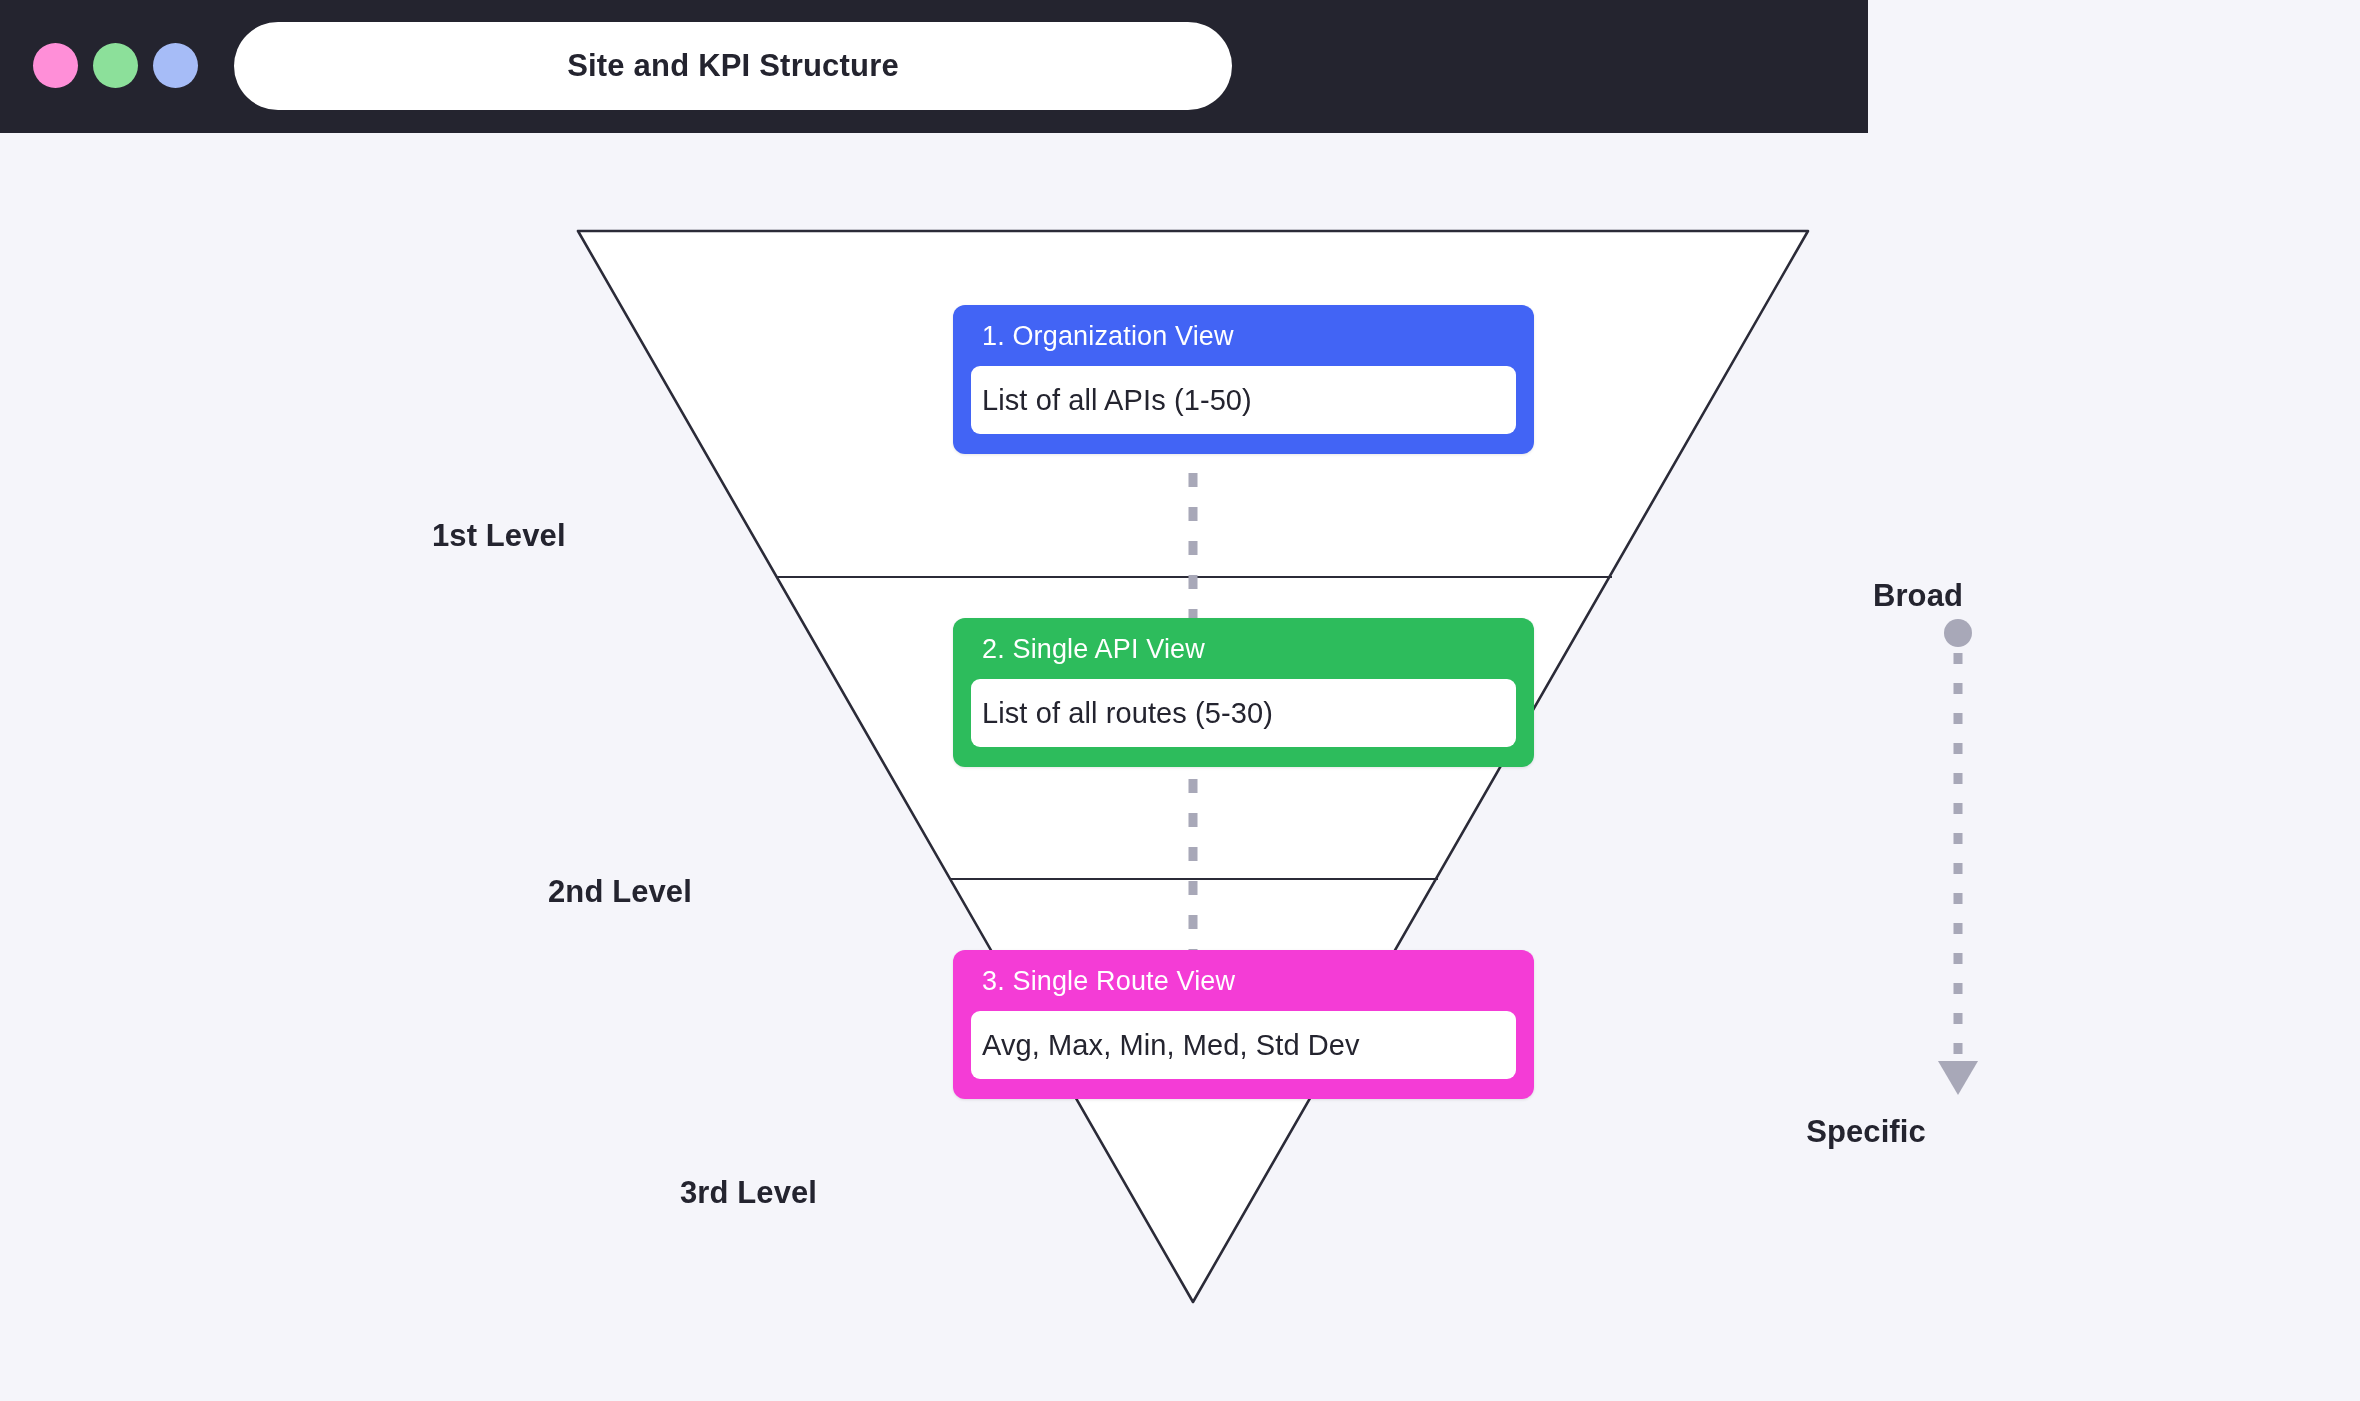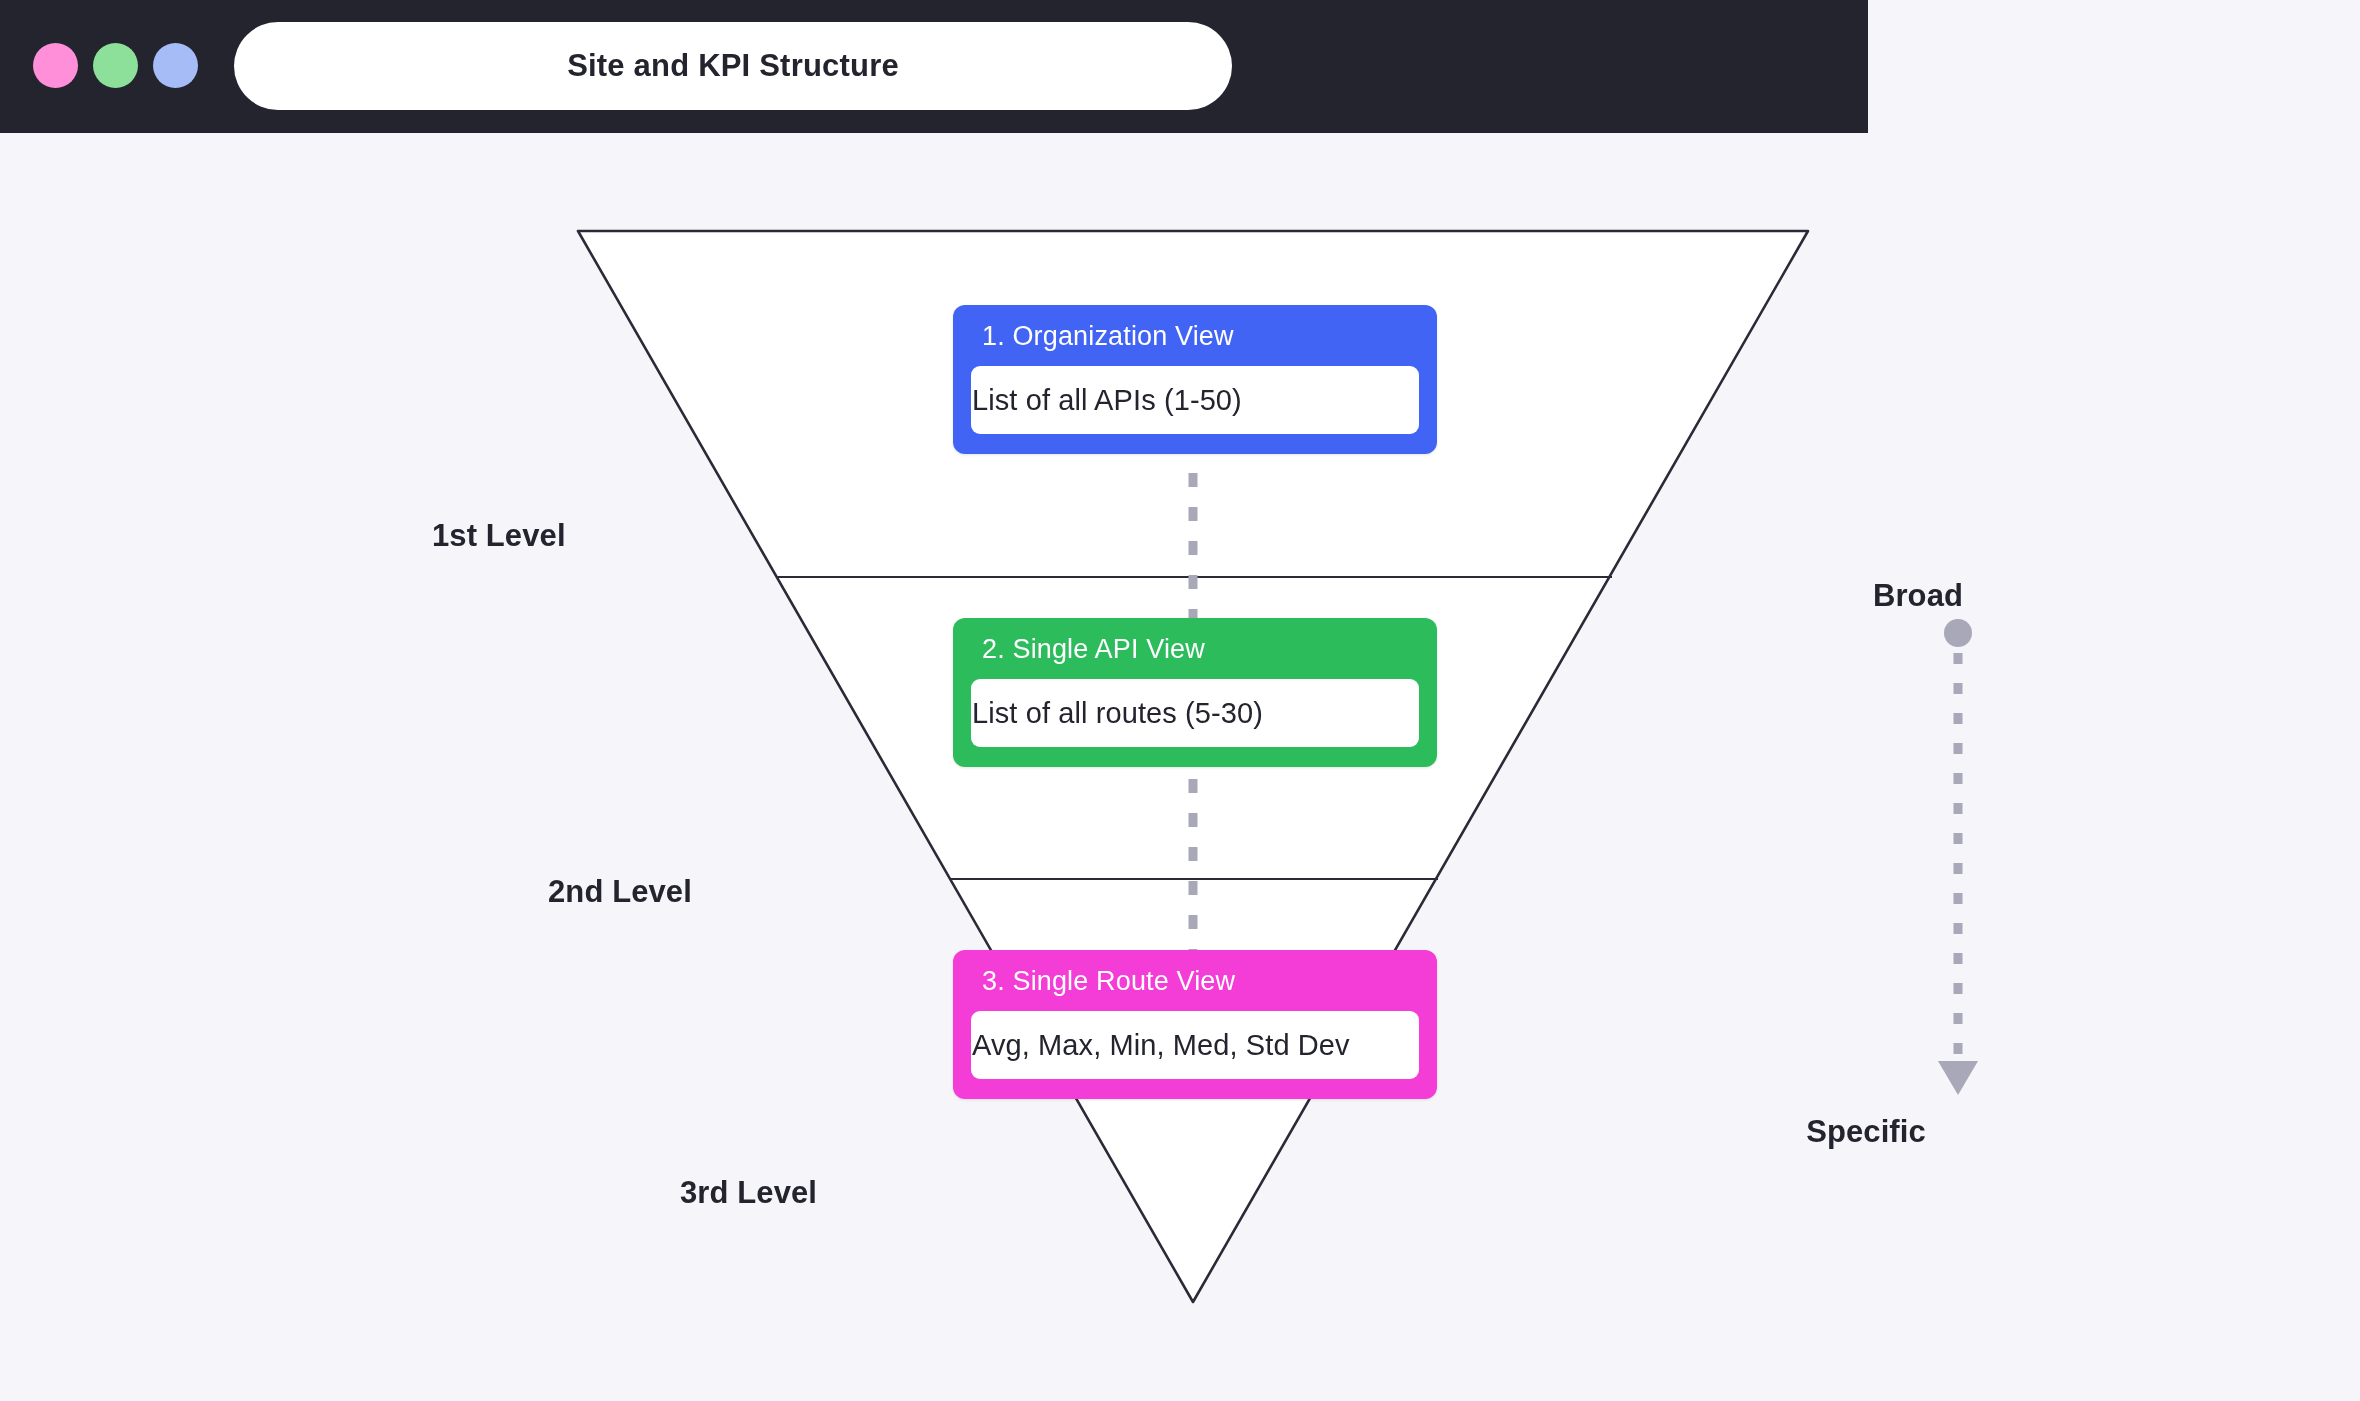--- a/index.html
+++ b/index.html
@@ -83,41 +83,41 @@
     white-space: nowrap;
     letter-spacing: 0.1px;
   }
   .level-1 { left: 432px; top: 385px; }
   .level-2 { left: 548px; top: 741px; }
   .level-3 { left: 680px; top: 1042px; }
 
   
   .card {
     position: absolute;
-    width: 484px;
+    width: 581px;
     border-radius: 12px;
     box-sizing: border-box;
     padding: 16px 18px 20px 18px;
     box-shadow: 0 1px 3px rgba(0,0,0,0.10);
   }
   .card-title {
     font-size: 27px;
     color: #FFFFFF;
     padding-left: 11px;
     padding-bottom: 14px;
     letter-spacing: 0.15px;
     white-space: nowrap;
   }
   .card-body {
     background: #FFFFFF;
     border-radius: 9px;
     height: 68px;
     display: flex;
     align-items: center;
-    padding-left: 1px;
+    padding-left: 11px;
     box-sizing: border-box;
   }
   .card-body-text {
     font-size: 29px;
     color: #24242F;
     white-space: nowrap;
     letter-spacing: 0.1px;
   }
 
   .card-1 { left: 953px; top: 172px; background: #4264F5; }

